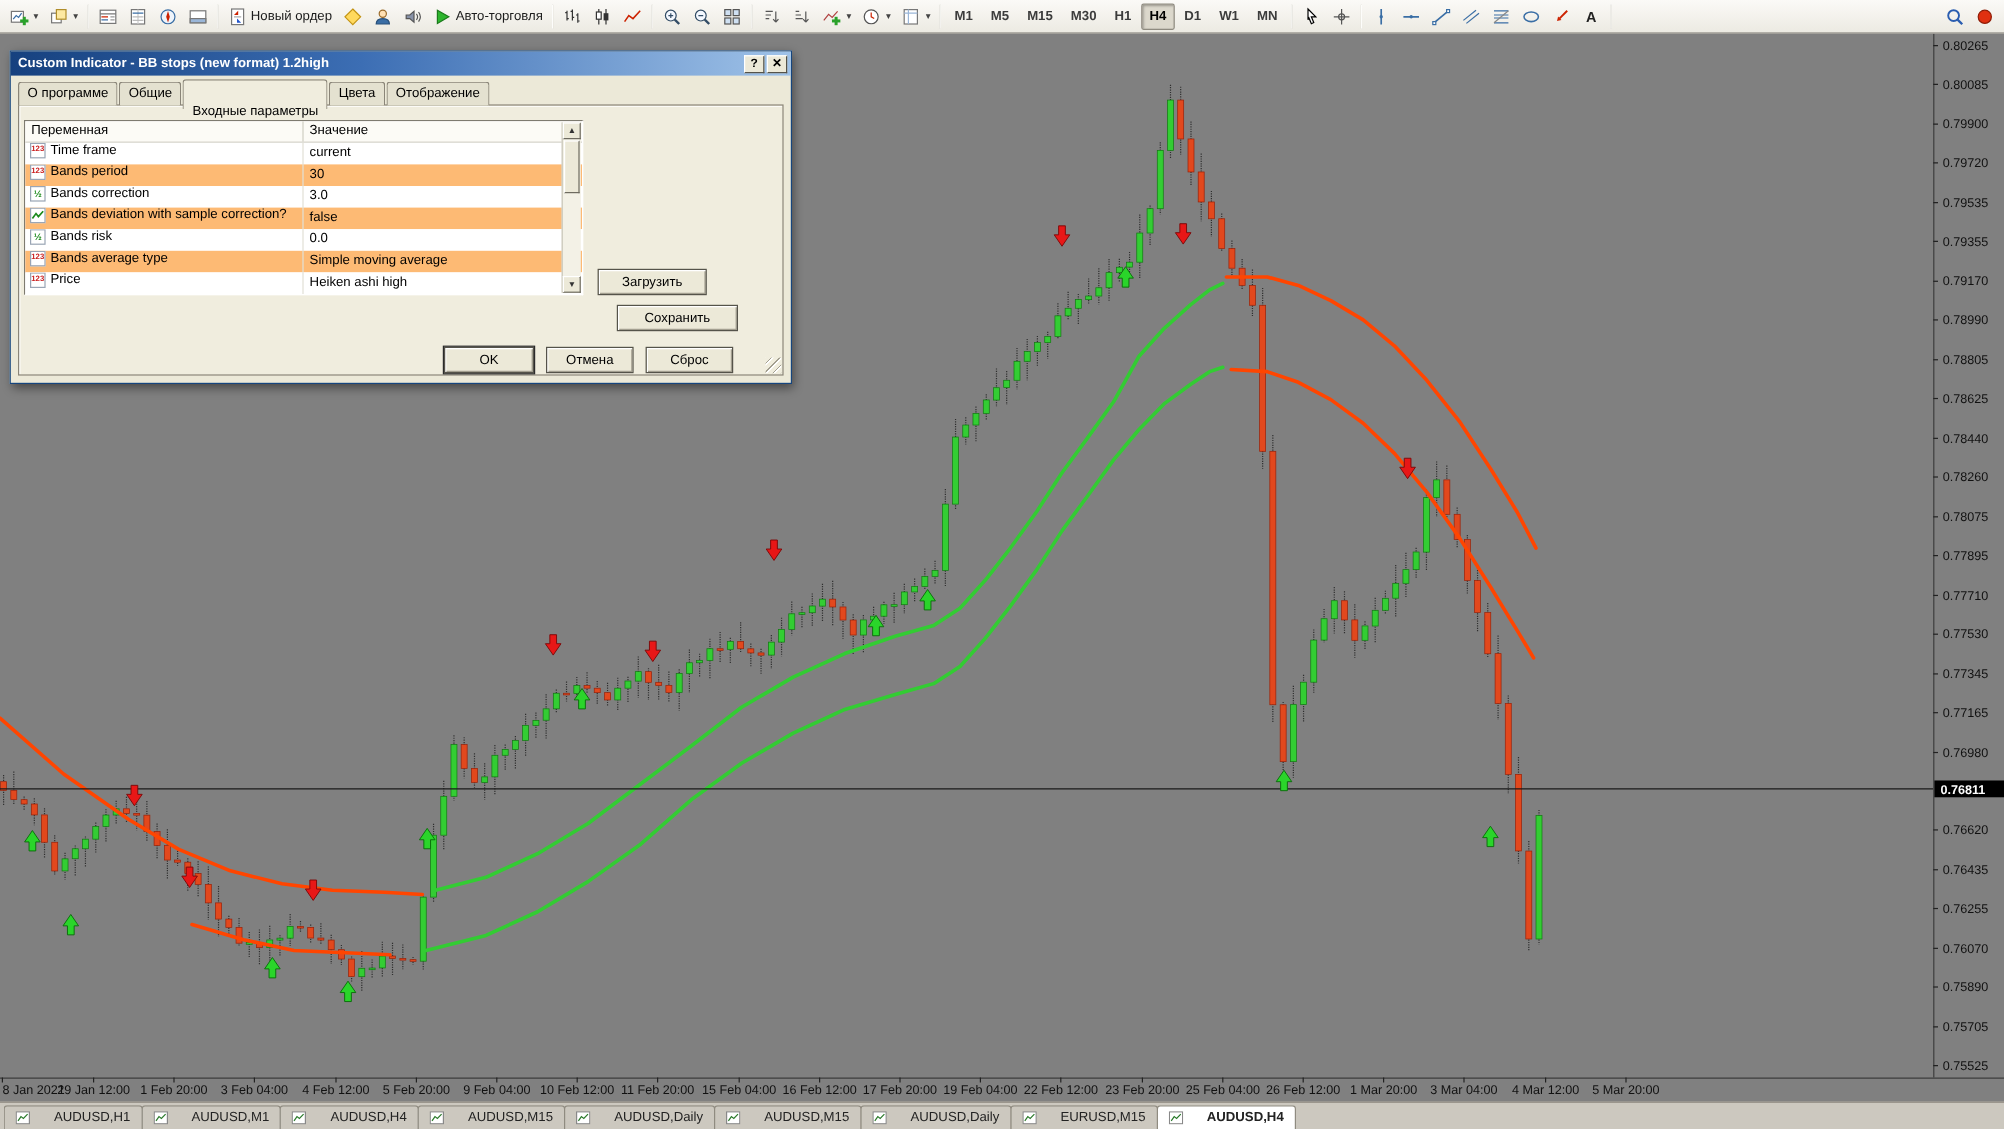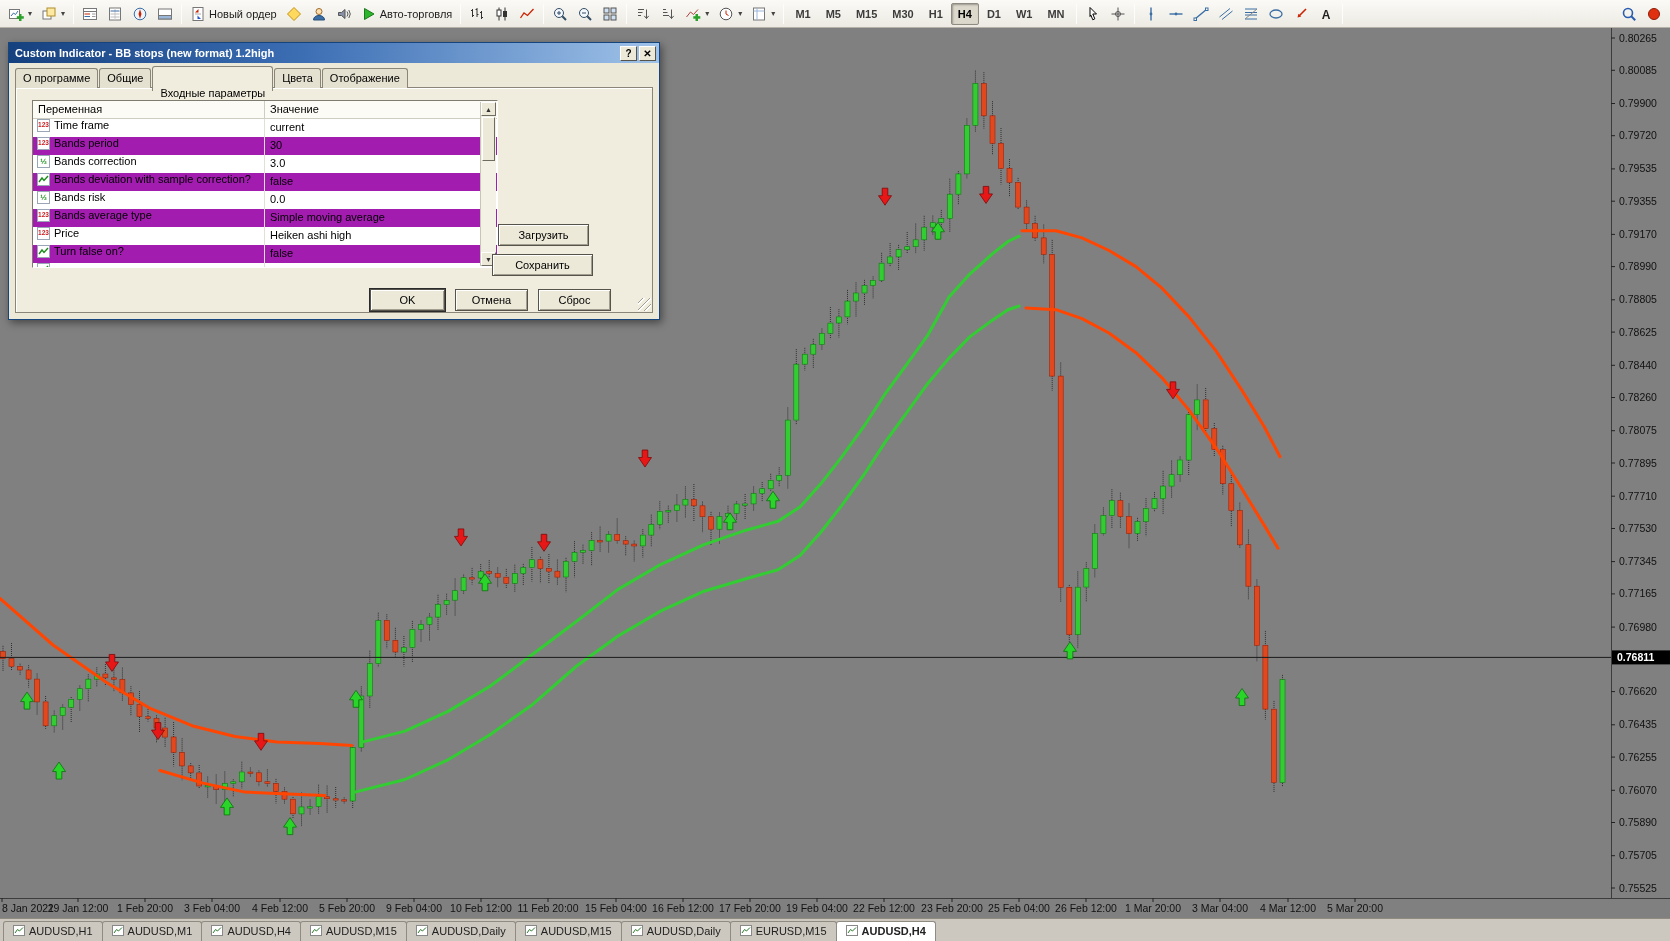--- a/index.html
+++ b/index.html
@@ -26,57 +26,57 @@
   .dlg-title-text{flex:1;white-space:nowrap;overflow:hidden}
   .dlg-btn{width:17px;height:15px;background:#ece9d8;border:1px solid;border-color:#fff #55534a #55534a #fff;
     font-size:10px;font-weight:bold;display:flex;align-items:center;justify-content:center;margin-left:2px;color:#000}
   .dlg-tabs{position:absolute;left:6px;top:25px;height:20px;display:flex;gap:1px;z-index:3}
   .dlg-tab{background:#e4e1d0;border:1px solid #8a8578;border-bottom:none;padding:3px 7px 2px;font-size:11px;
     border-radius:3px 3px 0 0;color:#000;white-space:nowrap}
   .dlg-tab.active{background:#f0edde;margin-top:-2px;padding-top:20px;padding-bottom:4px;z-index:4}
   .dlg-page{position:absolute;left:6px;right:6px;top:44px;bottom:6px;background:#f0edde;
     border:1px solid #8a8578;box-shadow:inset 1px 1px 0 #fff}
 
-  .param-table{position:absolute;left:16px;top:12px;width:466px;height:168px;background:#fff;
+  .param-table{position:absolute;left:4px;top:12px;width:466px;height:146px;background:#fff;
     border:1px solid;border-color:#7e7b70 #fff #fff #7e7b70;overflow:hidden}
   .pt-head{display:flex;height:18px;background:#fcfbf6;border-bottom:1px solid #cfcdc2}
   .pt-hcell{font-size:11px;padding:2px 5px;color:#000;white-space:nowrap}
   .pt-hcell.name{width:232px;border-right:1px solid #cfcdc2}
   .pt-hcell.val{flex:1}
   .pt-row{display:flex;height:18px;background:#fff}
-  .pt-row.alt{background:#a21caf}
+  .pt-row.alt{background:#fdba74}
   .pt-row.partial{height:8px;overflow:hidden}
   .pt-cell-name{width:232px;display:flex;gap:4px;padding:0 4px;border-right:1px solid #e2e0d6;
     font-size:11px;white-space:nowrap;overflow:hidden}
   .pt-cell-val{flex:1;padding:2px 5px;font-size:11px;white-space:nowrap;overflow:hidden;margin-right:16px}
   .p-ico{width:13px;height:13px;border:1px solid #9aa5b5;background:#fff;display:inline-flex;
     align-items:center;justify-content:center;flex:none}
   .pi-txt{font-size:6.5px;font-weight:bold;line-height:1}
   .pt-scroll{position:absolute;top:1px;right:1px;bottom:1px;width:16px;background:#f3f1e6;
     border-left:1px solid #c8c5b8;display:flex;flex-direction:column}
   .sb-btn{height:14px;background:#ece9d8;border:1px solid;border-color:#fff #6e6b60 #6e6b60 #fff;
     font-size:7px;display:flex;align-items:center;justify-content:center;color:#333;flex:none}
   .sb-btn.down{margin-top:auto}
   .sb-thumb{height:44px;margin:1px;background:#ece9d8;border:1px solid;border-color:#fff #6e6b60 #6e6b60 #fff}
 
   .btn{position:absolute;height:22px;background:#ece9d8;border:1px solid #55534a;
     box-shadow:inset 1px 1px 0 #fff, inset -1px -1px 0 #a39f90;font-size:11px;color:#000;
     font-family:"Liberation Sans",sans-serif;text-align:center}
   .btn-load{left:482px;top:136px;width:91px}
-  .btn-save{left:476px;top:166px;width:101px}
+  .btn-save{left:498px;top:166px;width:101px}
   .btn-ok{left:354px;top:201px;width:75px;outline:1px solid #2b2b2b}
   .btn-cancel{left:439px;top:201px;width:73px}
   .btn-reset{left:522px;top:201px;width:73px}
   .resize-grip{position:absolute;right:1px;bottom:1px;width:13px;height:13px;
     background:repeating-linear-gradient(135deg,transparent 0 3px,#a39f90 3px 4px,#fff 4px 5px)}
 
   
   .chart-tabs{position:absolute;left:0;right:0;bottom:0;height:23px;background:#ccc8bf;
     border-top:1px solid #8f8b80;display:flex;align-items:flex-end;padding:2px 3px 0;z-index:5}
-  .ct-tab{display:flex;gap:4px;font-size:11px;padding:3px 9px 4px;background:#ccc8bf;
+  .ct-tab{display:flex;align-items:center;gap:20px;font-size:11px;padding:3px 9px 4px;background:#ccc8bf;
     border:1px solid #8f8b80;border-bottom:none;margin-right:-1px;color:#222;border-radius:3px 3px 0 0;white-space:nowrap}
   .ct-tab.active{background:#fff;font-weight:bold;position:relative;z-index:2}
   .ct-ico{display:inline-flex}
 
   svg text{font-family:"Liberation Sans",sans-serif}
 </style>
 </head>
 <body>
 
 <div class="screen">

